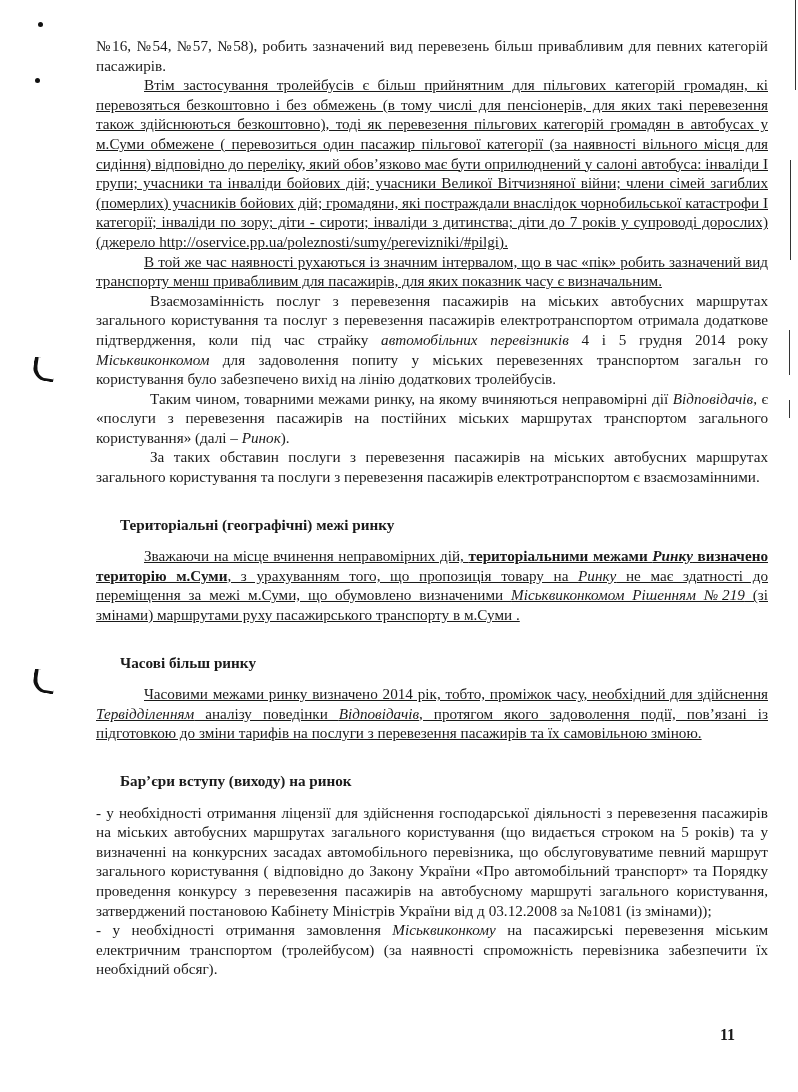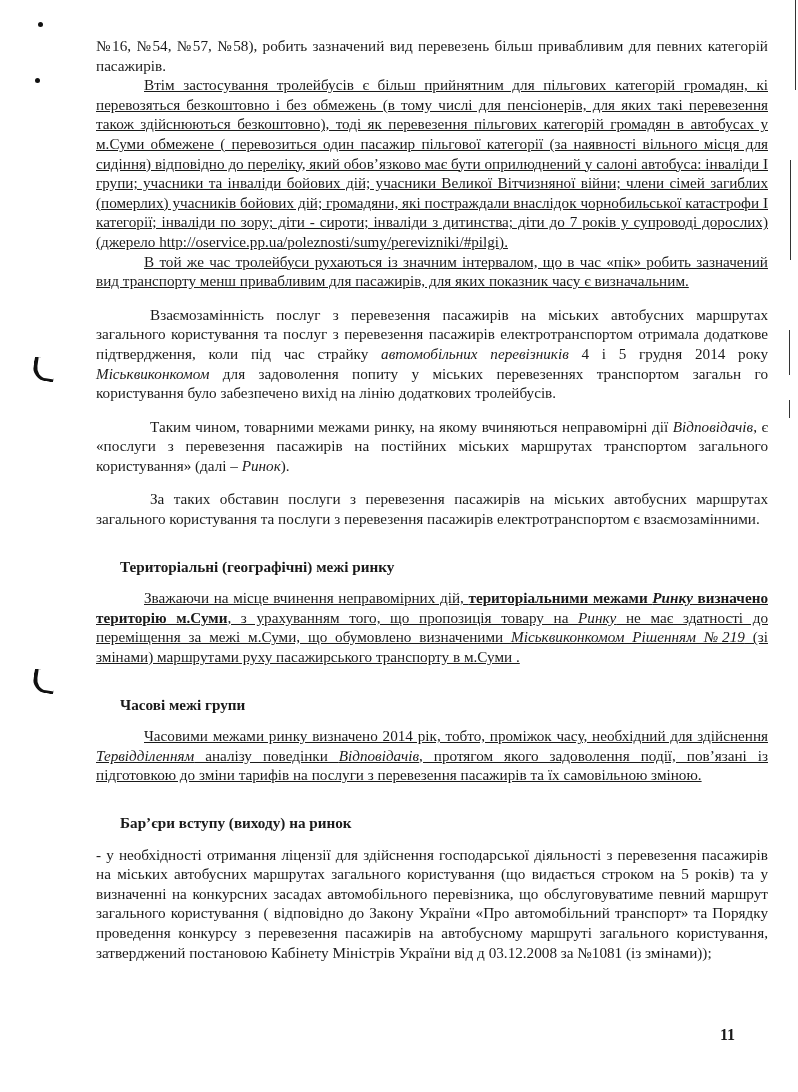--- a/index.html
+++ b/index.html
@@ -2,21 +2,21 @@
 <html><head>
 <meta charset="utf-8">
 <style>
   html, body { margin:0; padding:0; background:#ffffff; }
   body { width:798px; height:1092px; position:relative; overflow:hidden;
          font-family:"Liberation Serif", serif; color:#1a1a1a; }
   .page { position:absolute; left:0; top:0; width:798px; height:1092px; }
   .text { position:absolute; left:96px; width:672px; font-size:15.2px; line-height:19.6px; }
   p { margin:0; text-align:justify; }
   .ind { text-indent:48px;text-decoration:underline; }
-  .ind2 { text-indent:54px;margin-top:14px; }
+  .ind2 { text-indent:54px; }
   .heading { font-weight:bold; margin-left:24px; }
   .gap-s { height:12px; }
   .gap-m { height:28px; }
   .link { text-decoration:underline; }
   .pnum { position:absolute; left:720px; top:1026px; font-weight:bold; font-size:16px; }
   .mark { position:absolute; }
   .dot { width:5px; height:5px; background:#111; border-radius:50%; }
   .crescent { width:18px; height:20px; border-left:4px solid #111; border-bottom:3px solid #111;
               border-radius:0 0 0 14px; transform:rotate(8deg); }
   .vline { position:absolute; width:1px; background:#333; }
@@ -31,35 +31,36 @@
   <div class="mark crescent" style="left:33px;top:358px;"></div>
   <div class="mark crescent" style="left:33px;top:670px;"></div>
   <div class="vline" style="left:795px;top:0;height:90px;"></div>
   <div class="vline" style="left:790px;top:160px;height:100px;"></div>
   <div class="vline" style="left:789px;top:330px;height:45px;"></div>
   <div class="vline" style="left:789px;top:400px;height:18px;"></div>
 
   <div class="text" style="top:36px;">
     <p>№16, №54, №57, №58),  робить зазначений вид перевезень більш привабливим для певних категорій пасажирів.</p>
     <p class="ind"><span>Втім  застосування тролейбусів є більш прийнятним для пільгових категорій громадян,  кі перевозяться безкоштовно і без обмежень (в тому числі для пенсіонерів, для яких такі перевезення також здійснюються безкоштовно), тоді як перевезення пільгових категорій громадян в автобусах  у м.Суми обмежене ( перевозиться один пасажир пільгової категорії (за наявності вільного місця для сидіння) відповідно до переліку, який обов’язково має бути оприлюднений у салоні автобуса:  інваліди І групи;  учасники та інваліди бойових дій;  учасники Великої Вітчизняної війни;  члени сімей загиблих (померлих) учасників бойових дій; громадяни, які постраждали внаслідок чорнобильської катастрофи І категорії;  інваліди по зору; діти - сироти;  інваліди з дитинства;  діти до 7 років у супроводі дорослих) (джерело </span><span class="link">http://oservice.pp.ua/poleznosti/sumy/perevizniki/#pilgi</span><span>).</span></p>
-    <p class="ind">В той же час тролейбуси рухаються із значним інтервалом, що в час «пік» робить зазначений вид транспорту менш привабливим для пасажирів, для яких показник часу є визначальним.</p>
+    <p class="ind">В той же час наявності рухаються із значним інтервалом, що в час «пік» робить зазначений вид транспорту менш привабливим для пасажирів, для яких показник часу є визначальним.</p>
     <p class="ind2"><span>Взаємозамінність послуг з перевезення пасажирів на міських автобусних маршрутах загального користування та послуг з перевезення пасажирів електротранспортом  отримала додаткове підтвердження, коли  під час  страйку </span><i>автомобільних перевізників</i><span>  4 і 5 грудня 2014 року </span><i>Міськвиконкомом</i><span> для задоволення попиту у міських перевезеннях транспортом загальн го користування було забезпечено вихід на лінію додаткових тролейбусів.</span></p>
     <p class="ind2"><span>Таким чином, товарними межами ринку, на якому вчиняються неправомірні дії </span><i>Відповідачів</i><span>, є  «послуги з перевезення пасажирів на постійних  міських  маршрутах транспортом загального користування» (далі – </span><i>Ринок</i><span>).</span></p>
     <p class="ind2">За таких обставин  послуги з перевезення пасажирів на міських автобусних маршрутах загального користування та послуги з перевезення пасажирів електротранспортом  є взаємозамінними.</p>
 
     <div class="gap-m"></div>
     <p class="heading">Територіальні (географічні) межі ринку</p>
     <div class="gap-s"></div>
     <p class="ind"><span>Зважаючи на  місце вчинення неправомірних дій, </span><b>територіальними межами  </b><b><i>Ринку</i></b><b> визначено територію м.Суми</b><span>, з урахуванням того, що пропозиція товару на </span><i>Ринку</i><span> не має здатності до переміщення за межі м.Суми, що обумовлено визначеними </span><i>Міськвиконкомом Рішенням  №219</i><span> (зі  змінами) маршрутами руху пасажирського транспорту в м.Суми .</span></p>
 
     <div class="gap-m"></div>
-    <p class="heading">Часові межі групи</p>
+    <p class="heading">Часові більш ринку</p>
     <div class="gap-s"></div>
     <p class="ind"><span>Часовими межами ринку визначено  2014 рік, тобто,  проміжок часу, необхідний для здійснення </span><i>Тервідділенням</i><span> аналізу поведінки </span><i>Відповідачів</i><span>, протягом якого задоволення події, пов’язані із підготовкою до зміни тарифів на послуги з перевезення пасажирів та їх самовільною зміною.</span></p>
 
     <div class="gap-m"></div>
     <p class="heading">Бар’єри вступу (виходу) на ринок</p>
     <div class="gap-s"></div>
     <p>- у необхідності отримання ліцензії для здійснення господарської діяльності з перевезення пасажирів на міських автобусних маршрутах загального користування (що видається строком на 5 років) та у визначенні на конкурсних засадах автомобільного перевізника, що обслуговуватиме певний маршрут загального користування ( відповідно до Закону України «Про  автомобільний транспорт» та Порядку проведення конкурсу з перевезення пасажирів на автобусному маршруті загального користування, затверджений постановою Кабінету Міністрів України від д 03.12.2008 за  №1081 (із змінами));</p>
+    <p><span>- у необхідності отримання   замовлення </span><i>Міськвиконкому</i><span> на пасажирські перевезення міським електричним транспортом (тролейбусом) (за наявності спроможність перевізника забезпечити їх необхідний обсяг).</span></p>
   </div>
 
   <div class="pnum">11</div>
 </div>
 
 </body></html>

